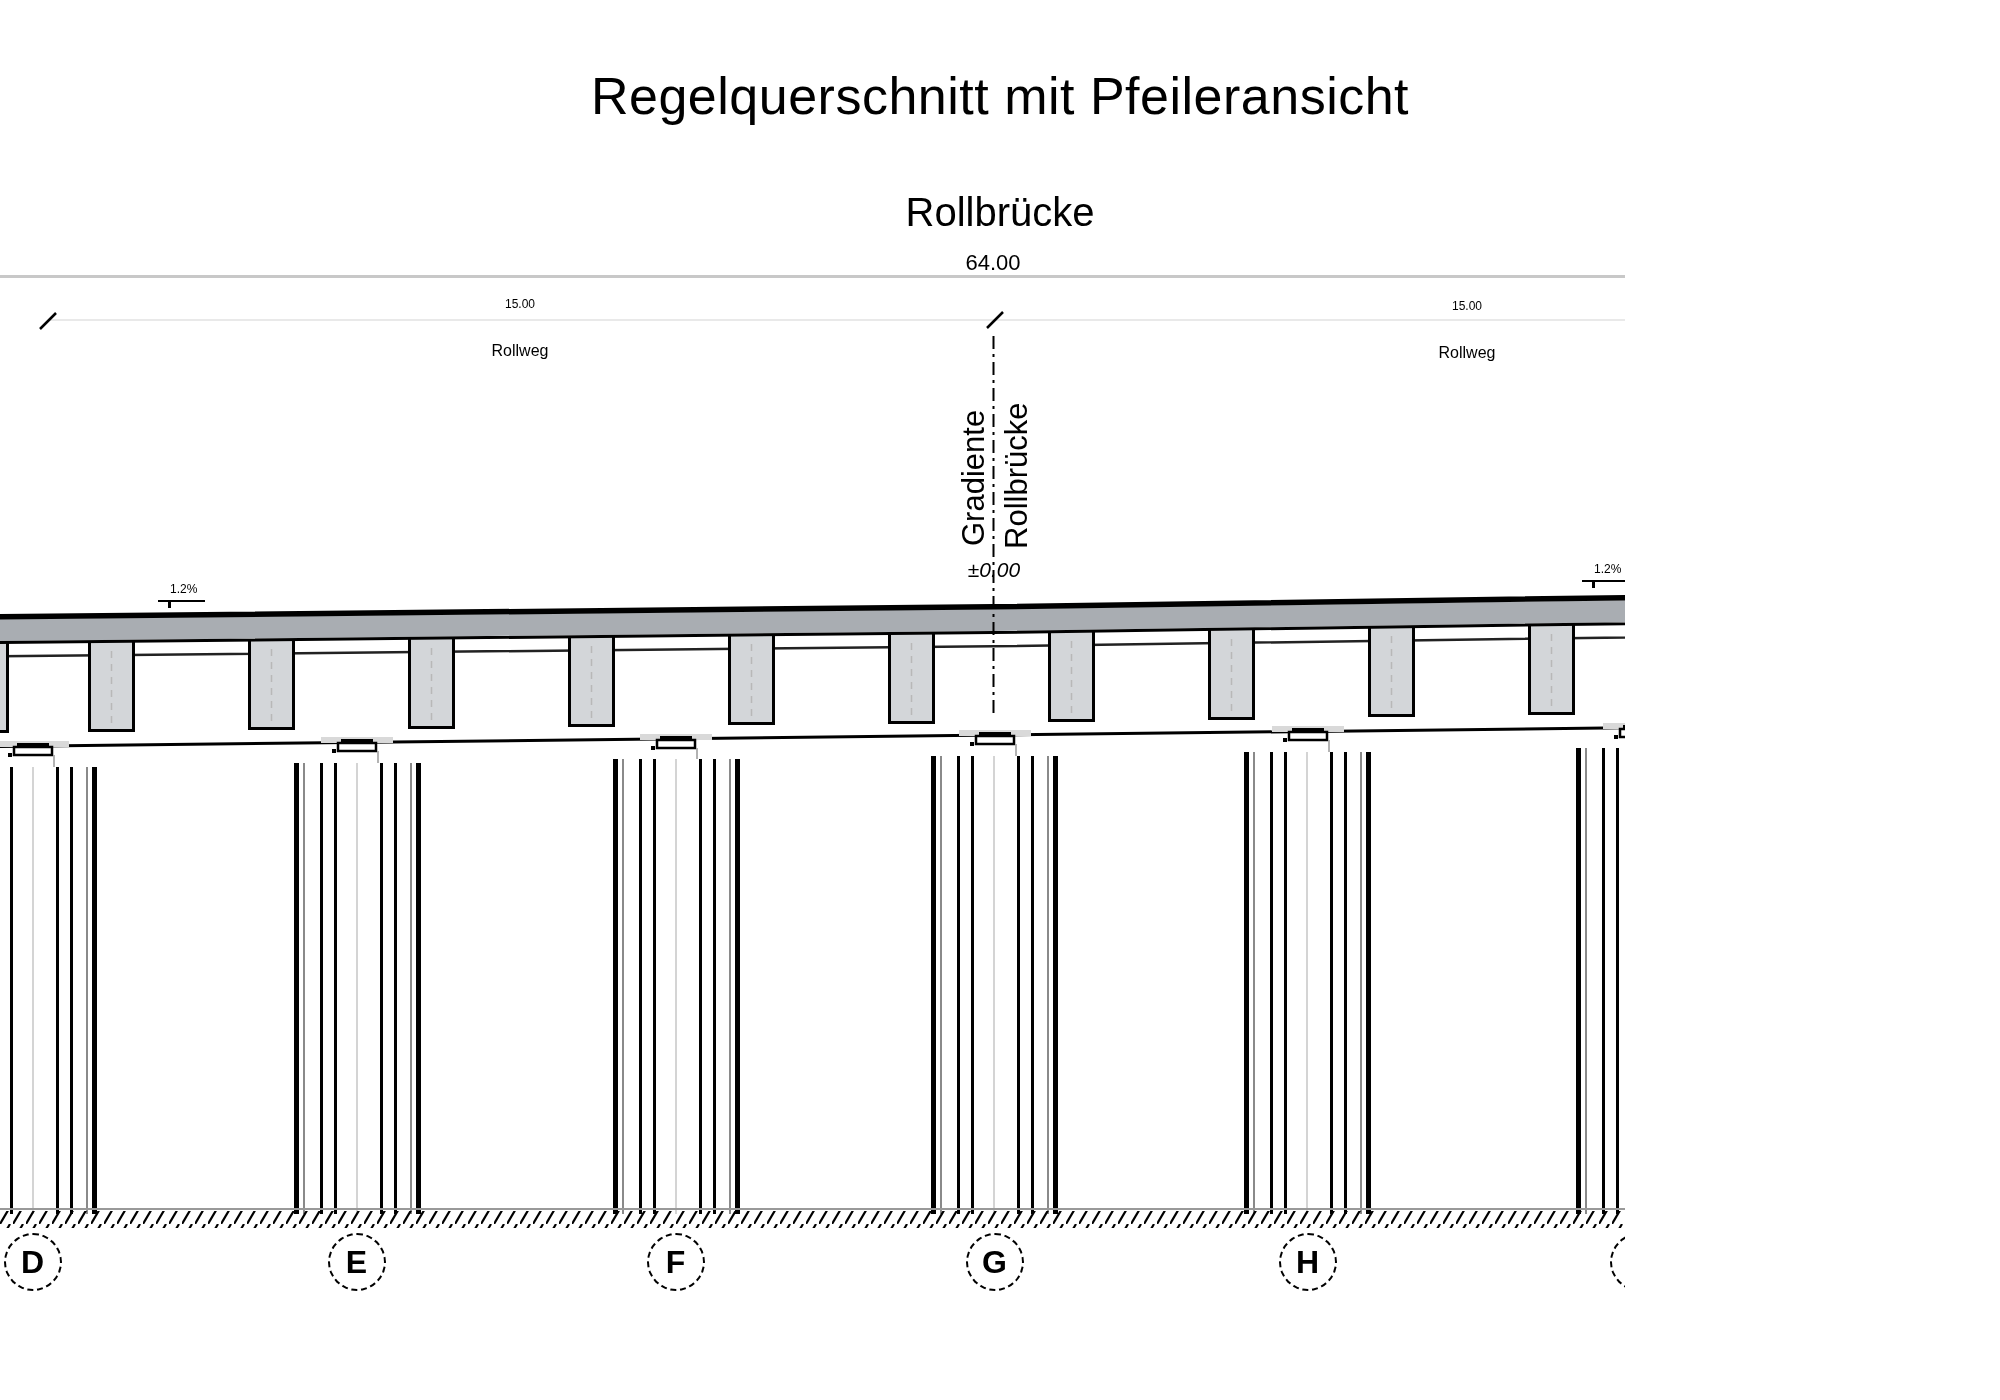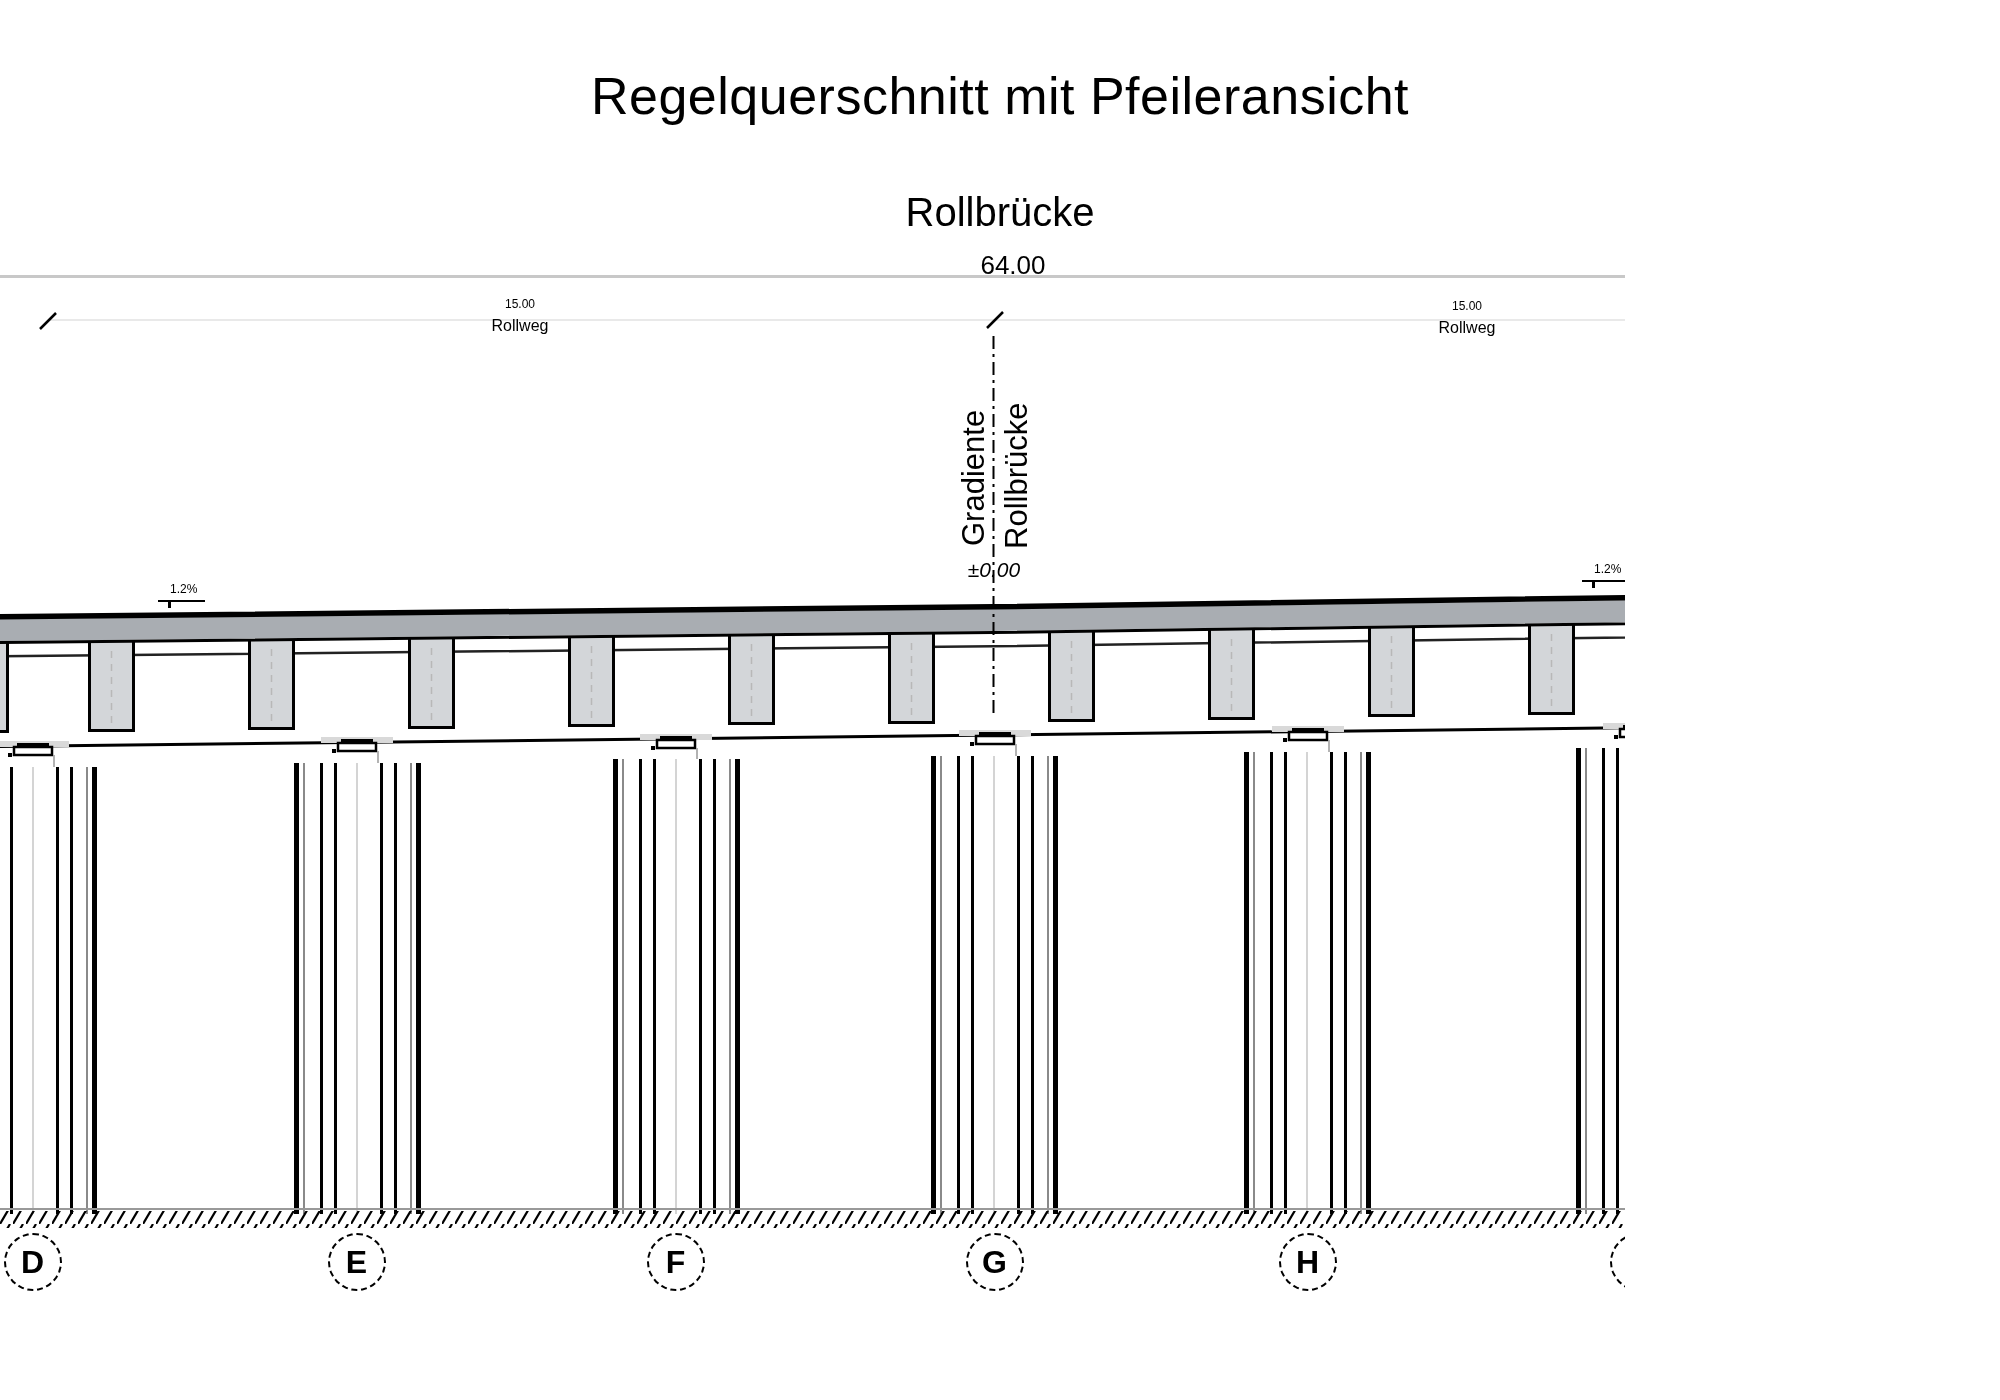--- a/index.html
+++ b/index.html
@@ -2,24 +2,24 @@
 <html><head>
 <meta charset="utf-8">
 <style>
   html,body{margin:0;padding:0;background:#fff;}
   .canvas{position:relative;width:1625px;height:1400px;background:#ffffff;overflow:hidden;
           font-family:"Liberation Sans", sans-serif;color:#000;}
   .abs{position:absolute;}
   svg.drawing{position:absolute;left:0;top:0;}
   .title{left:0;top:66px;width:2000px;text-align:center;font-size:52px;letter-spacing:0.5px;}
   .subtitle{left:0;top:190px;width:2000px;text-align:center;font-size:40px;}
-  .dim-total{left:953px;top:250px;width:120px;text-align:center;font-size:26px;}
+  .dim-total{left:933px;top:250px;width:120px;text-align:center;font-size:22px;}
   .dim-span{width:200px;text-align:center;}
   .dim-span .val{font-size:12px;line-height:23px;}
-  .dim-span .lbl{font-size:16px;line-height:19px;}
+  .dim-span .lbl{font-size:16px;line-height:19px;margin-top:25px;}
   .dim-span-left{left:420px;top:293px;}
   .dim-span-right{left:1367px;top:295px;}
   .slope{font-size:12px;line-height:17px;padding:0 8px 2px 12px;border-bottom:2.5px solid #000;}
   .slope-left{left:158px;top:581px;}
   .slope-right{left:1582px;top:561px;}
   .slope-tick{width:2.5px;height:8px;background:#000;}
   .grad{white-space:nowrap;transform:rotate(-90deg);transform-origin:0 0;font-size:31px;}
   .grad1{left:956px;top:546px;}
   .grad2{left:999px;top:549px;}
   .grad-level{left:941px;top:558px;width:106px;text-align:center;font-size:21px;background:transparent;font-style:italic;}

